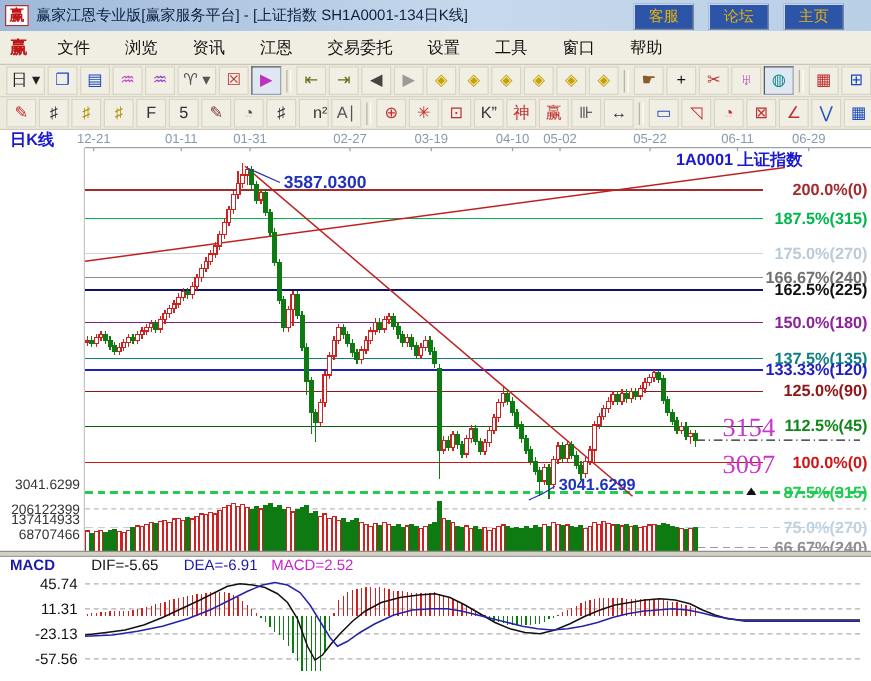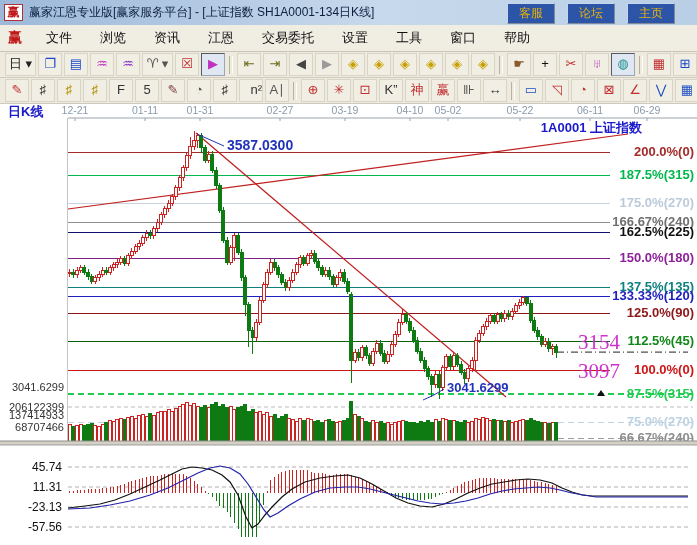--- a/index.html
+++ b/index.html
@@ -735,15 +735,21 @@
         <line x1="534.239" y1="493" x2="534.239" y2="480.5304" stroke="#cc2222" stroke-width="1" shape-rendering="crispEdges"></line>
         <line x1="537.896" y1="493" x2="537.896" y2="481.50559999999996" stroke="#cc2222" stroke-width="1" shape-rendering="crispEdges"></line>
         <line x1="541.5529999999999" y1="493" x2="541.5529999999999" y2="481.9474666666666" stroke="#cc2222" stroke-width="1" shape-rendering="crispEdges"></line>
         <line x1="545.21" y1="493" x2="545.21" y2="482.92266666666666" stroke="#cc2222" stroke-width="1" shape-rendering="crispEdges"></line>
         <line x1="548.867" y1="493" x2="548.867" y2="483.8978666666667" stroke="#cc2222" stroke-width="1" shape-rendering="crispEdges"></line>
         <line x1="552.5239999999999" y1="493" x2="552.5239999999999" y2="484.6115199999999" stroke="#cc2222" stroke-width="1" shape-rendering="crispEdges"></line>
         <line x1="556.181" y1="493" x2="556.181" y2="486.36688000000004" stroke="#cc2222" stroke-width="1" shape-rendering="crispEdges"></line>
         <polyline points="68,508 85,506 100,504 115,500 130,494 145,487 160,480 172,474 182,469 192,467 202,468 212,470 222,475 230,482 238,495 246,517 252,528 258,524 265,515 272,507 282,497 292,489 305,482 320,478 335,476 348,475 360,478 372,484 384,491 396,498 408,503 420,506 432,507 444,504 456,499 468,493 480,488 492,484 504,482 516,480 528,479 540,480 552,483 562,488 572,492 582,495 592,496 688,496" fill="none" stroke="#111" stroke-width="1.2"></polyline>
         <polyline points="68,509 90,508 110,505 130,501 150,495 168,488 184,480 198,473 210,468 220,466 230,468 240,474 248,484 256,497 264,510 270,517 278,513 288,506 300,499 315,492 330,488 345,487 358,487 370,489 382,492 394,495 406,498 418,501 430,503 442,504 454,503 466,501 478,498 490,494 502,491 514,489 526,488 538,487 550,488 560,490 572,493 584,495 596,497 688,497" fill="none" stroke="#2222aa" stroke-width="1.2"></polyline>
       </svg>
+    <div id="macd-header">
+      <span style="left:8px;color:#1a1aaa;font-weight:bold">MACD</span>
+      <span style="left:73px;color:#111">DIF=-5.65</span>
+      <span style="left:147px;color:#1a1aaa">DEA=-6.91</span>
+      <span style="left:217px;color:#cc22cc">MACD=2.52</span>
+    </div>
   </div>
 
 </div>
 
 </body></html>

